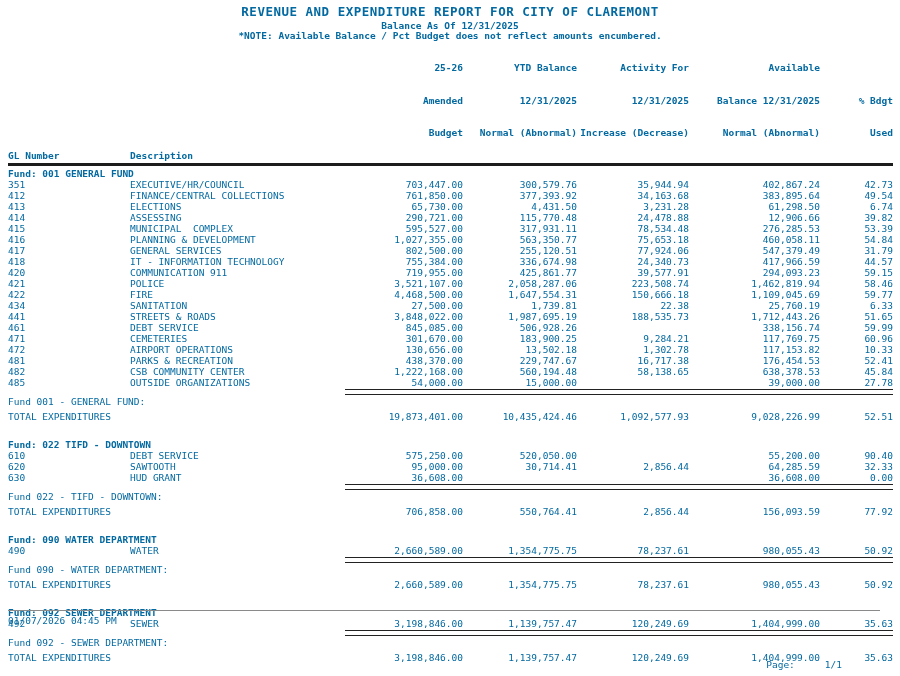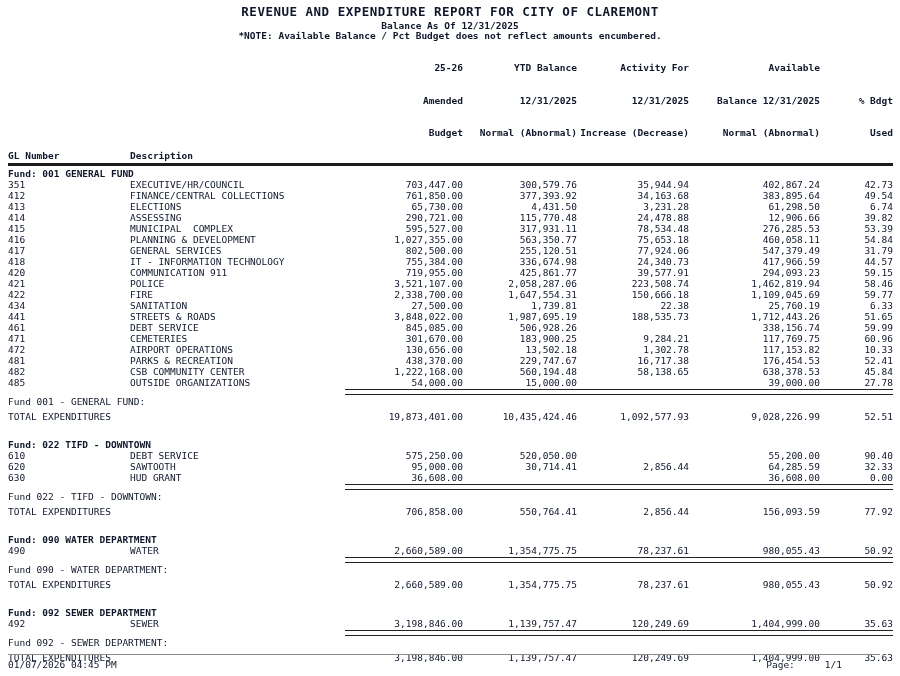--- a/index.html
+++ b/index.html
@@ -1,20 +1,20 @@
 <!DOCTYPE html>
 <html><head>
 <meta charset="utf-8">
 <style>
   html,body{margin:0;padding:0;background:#fff;}
   .page{
     position:relative;
     width:900px;height:676px;
     background:#fff;
-    color:#0f172a;
+    color:#0369a1;
     font-family:"DejaVu Sans Mono","Liberation Mono",monospace;
     overflow:hidden;
   }
   .hdr{ text-align:center; padding-top:5px; }
   .title{ font-size:12.5px; font-weight:bold; letter-spacing:.5px; line-height:14px;}
   .subtitle{ font-size:9.5px; font-weight:bold; line-height:11px; margin-top:1px;}
   .note{ font-size:9.5px; font-weight:bold; line-height:10px;}
   table.report{
     border-collapse:collapse; table-layout:fixed;
     margin-left:8px; width:885px;
@@ -30,21 +30,21 @@
   tr.rule-row td{ vertical-align:top; height:7px; }
   tr.rule-row td .rule{ height:4px; border-top:1px solid #222; border-bottom:1px solid #222; margin-top:1px;}
   tr.fund-label td{ padding-top:1px; }
   tr.total-row td{ padding-top:4px; padding-bottom:2px; }
   tr.spacer td{ height:13px; }
   .footer{
     position:absolute; left:8px; right:20px; bottom:6px;
     border-top:1px solid #8a8a8a; padding-top:4px;
     font-size:9.5px; display:flex; justify-content:space-between;
   }
-  .page-group{ padding-right:38px; }
+  .page-group{ padding-right:38px;margin-top:44px; }
   .page-group .plabel{ margin-right:30px; }
 </style>
 </head>
 <body>
 
 <div class="page">
 
   <div class="hdr">
     <div class="title">REVENUE AND EXPENDITURE REPORT FOR CITY OF CLAREMONT</div>
     <div class="subtitle">Balance As Of 12/31/2025</div>
@@ -181,21 +181,21 @@
     <td class="left">POLICE</td>
     <td class="num">3,521,107.00</td>
     <td class="num">2,058,287.06</td>
     <td class="num">223,508.74</td>
     <td class="num">1,462,819.94</td>
     <td class="num">58.46</td>
   </tr>
         <tr class="detail">
     <td class="left">422</td>
     <td class="left">FIRE</td>
-    <td class="num">2,338,700.00</td>
+    <td class="num">4,468,500.00</td>
     <td class="num">1,647,554.31</td>
     <td class="num">150,666.18</td>
     <td class="num">1,109,045.69</td>
     <td class="num">59.77</td>
   </tr>
         <tr class="detail">
     <td class="left">434</td>
     <td class="left">SANITATION</td>
     <td class="num">27,500.00</td>
     <td class="num">1,739.81</td>

